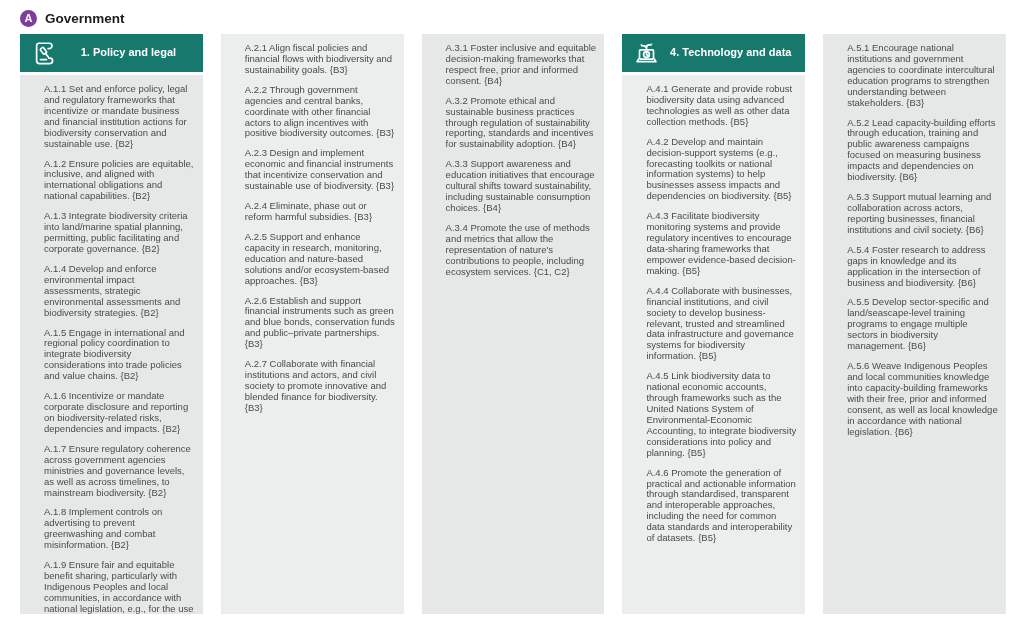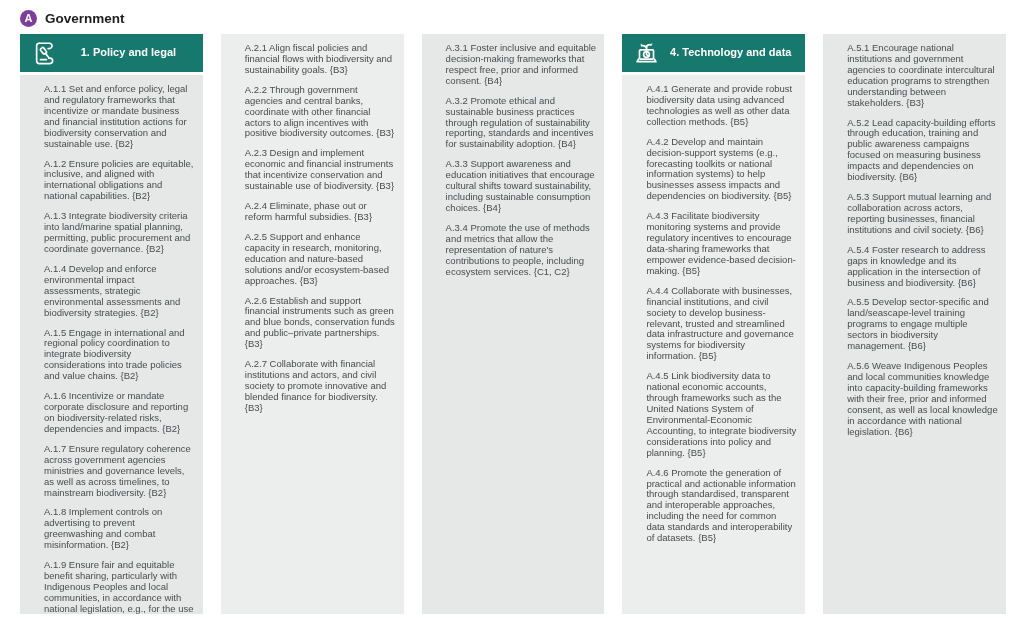--- a/index.html
+++ b/index.html
@@ -86,21 +86,21 @@
       <line x1="12.1" y1="12.2" x2="12.1" y2="16"></line>
     </g>
     <line x1="8.6" y1="17" x2="13.6" y2="17"></line>
   </svg>
 </span>
           <span class="col-label">1. Policy and legal</span>
         </div>
         <div class="col-body">
           <p class="item">A.1.1 Set and enforce policy, legal and regulatory frameworks that incentivize or mandate business and financial institution actions for biodiversity conservation and sustainable use. {B2}</p>
           <p class="item">A.1.2 Ensure policies are equitable, inclusive, and aligned with international obligations and national capabilities. {B2}</p>
-          <p class="item">A.1.3 Integrate biodiversity criteria into land/marine spatial planning, permitting, public procurement and coordinate governance. {B2}</p>
+          <p class="item">A.1.3 Integrate biodiversity criteria into land/marine spatial planning, permitting, public facilitating and corporate governance. {B2}</p>
           <p class="item">A.1.4 Develop and enforce environmental impact assessments, strategic environmental assessments and biodiversity strategies. {B2}</p>
           <p class="item">A.1.5 Engage in international and regional policy coordination to integrate biodiversity considerations into trade policies and value chains. {B2}</p>
           <p class="item">A.1.6 Incentivize or mandate corporate disclosure and reporting on biodiversity-related risks, dependencies and impacts. {B2}</p>
           <p class="item">A.1.7 Ensure regulatory coherence across government agencies ministries and governance levels, as well as across timelines, to mainstream biodiversity. {B2}</p>
           <p class="item">A.1.8 Implement controls on advertising to prevent greenwashing and combat misinformation. {B2}</p>
           <p class="item">A.1.9 Ensure fair and equitable benefit sharing, particularly with Indigenous Peoples and local communities, in accordance with national legislation, e.g., for the use of genetic resources and traditional knowledge associated with genetic resources, and by facilitating appropriate access to genetic resources. {B2}</p>
         </div>
       </div>
       <div class="col alt">
         <div class="col-body">

